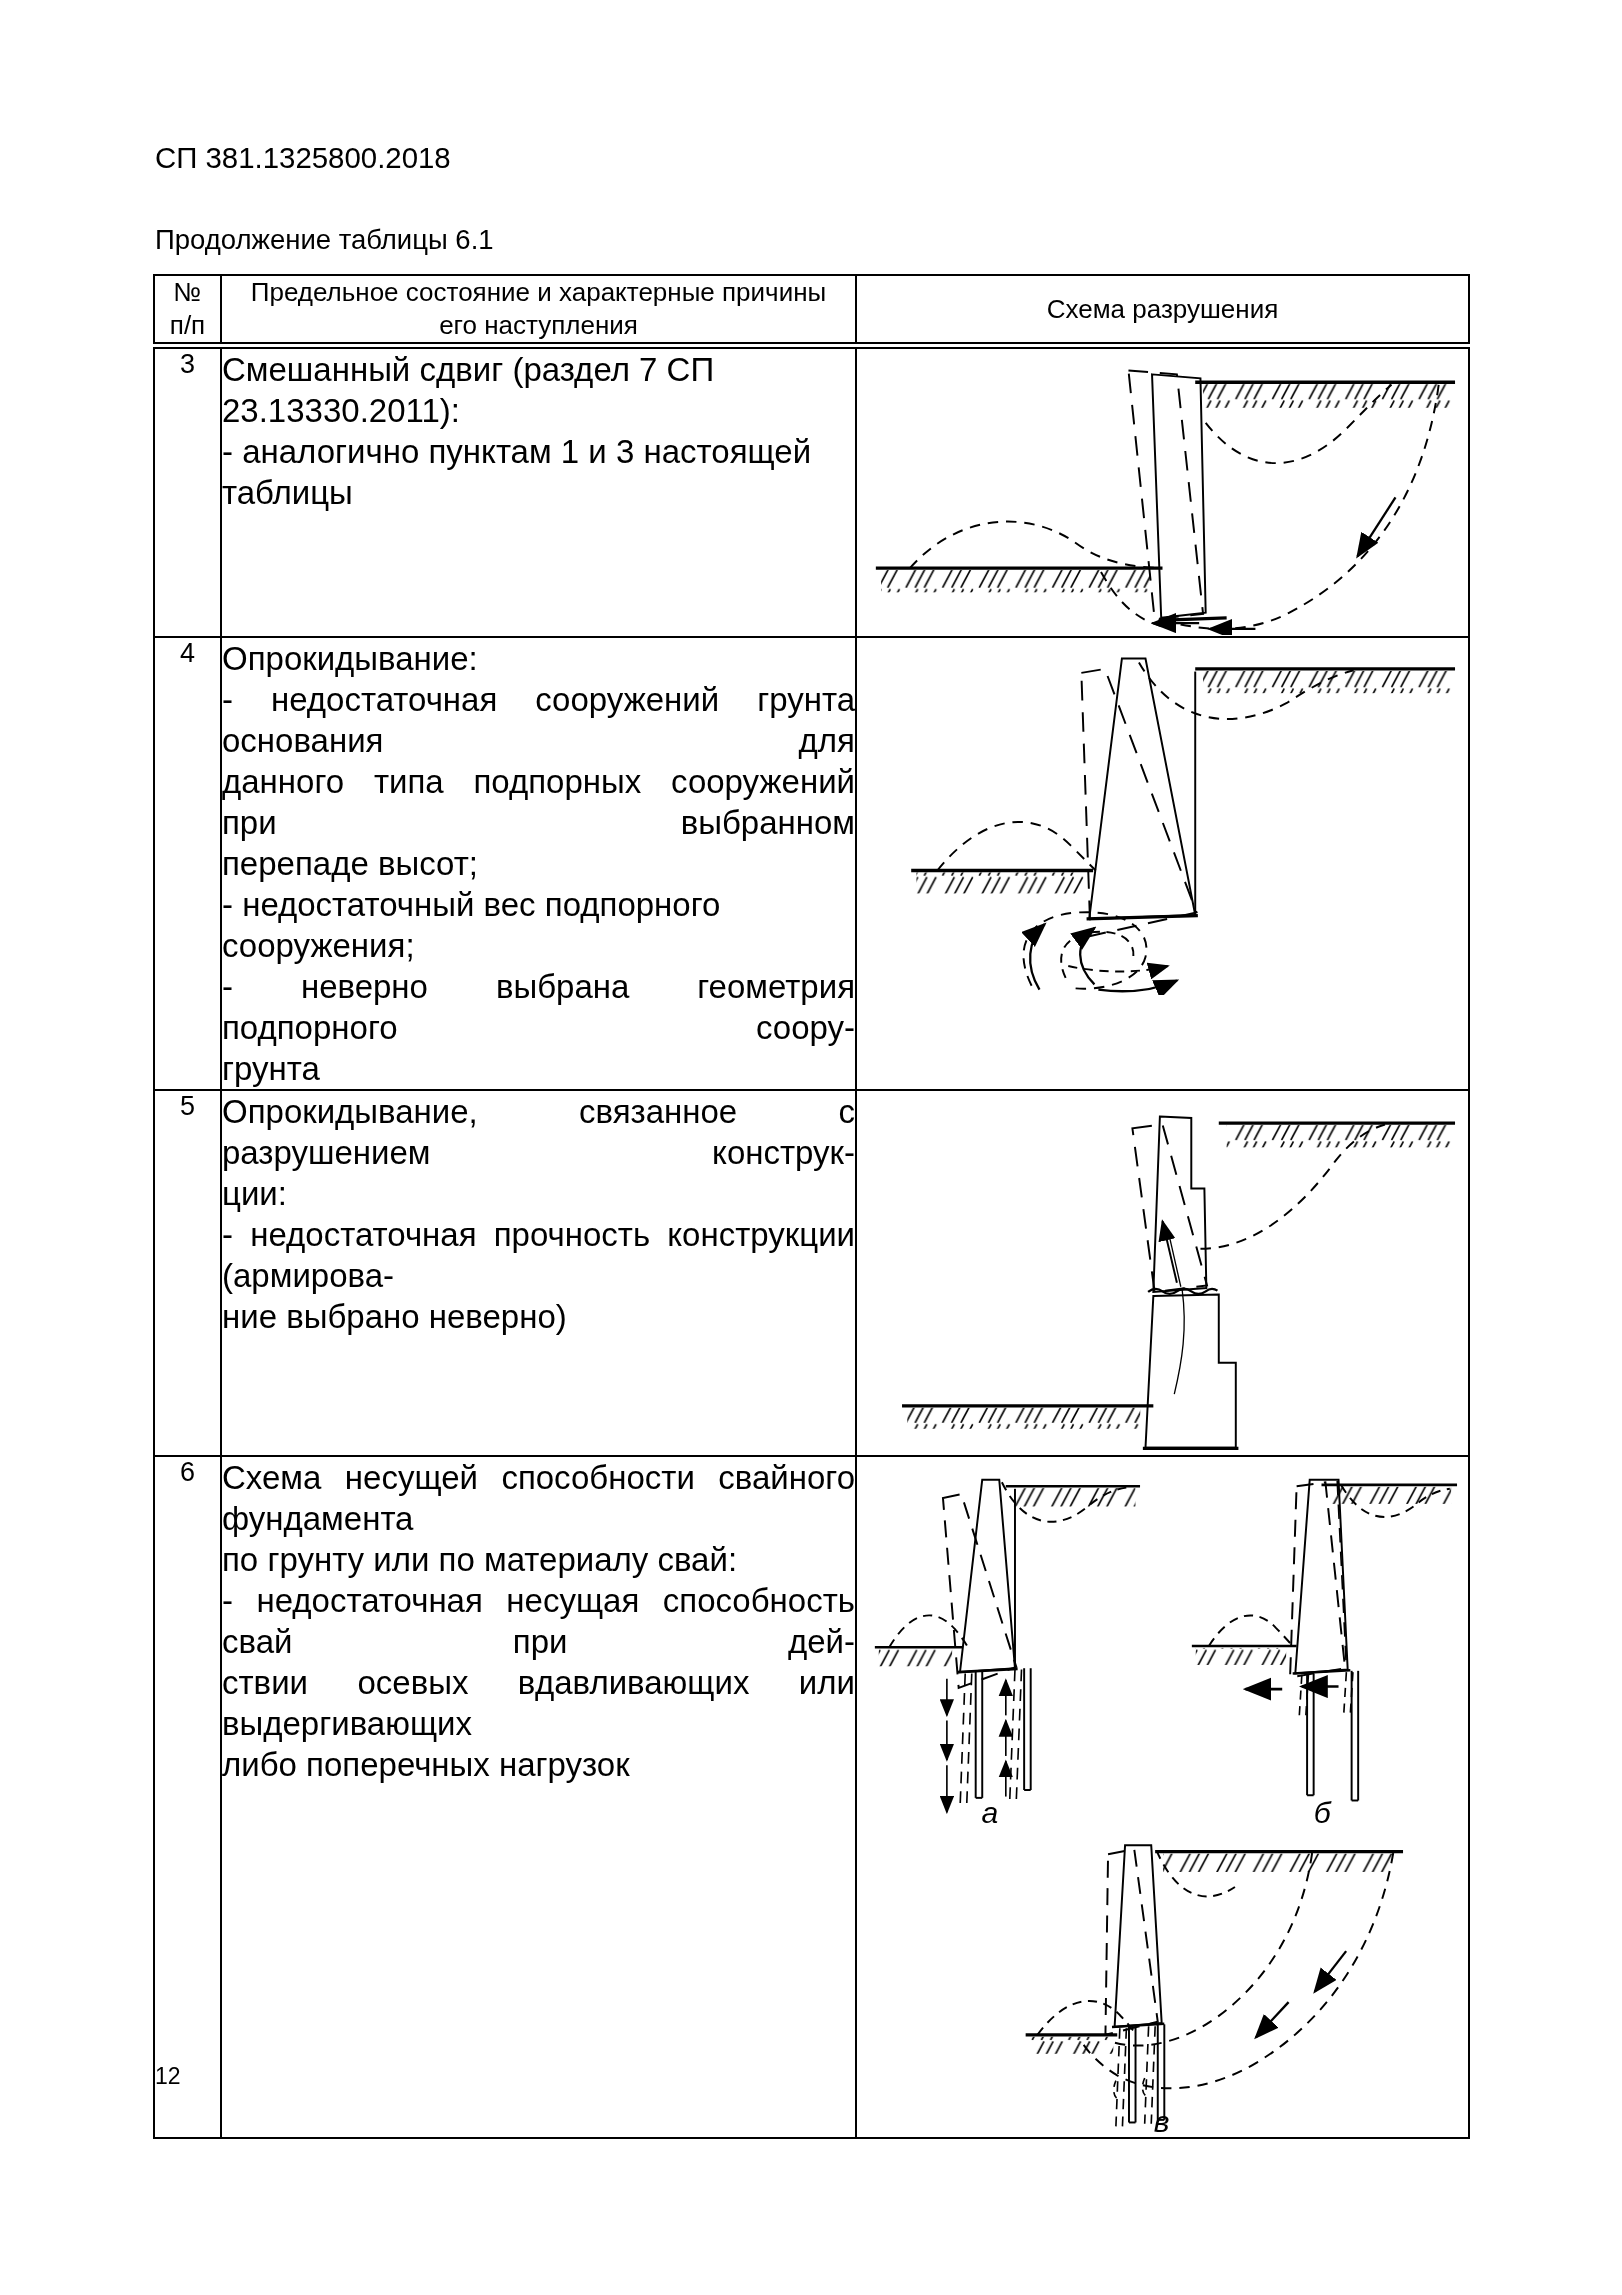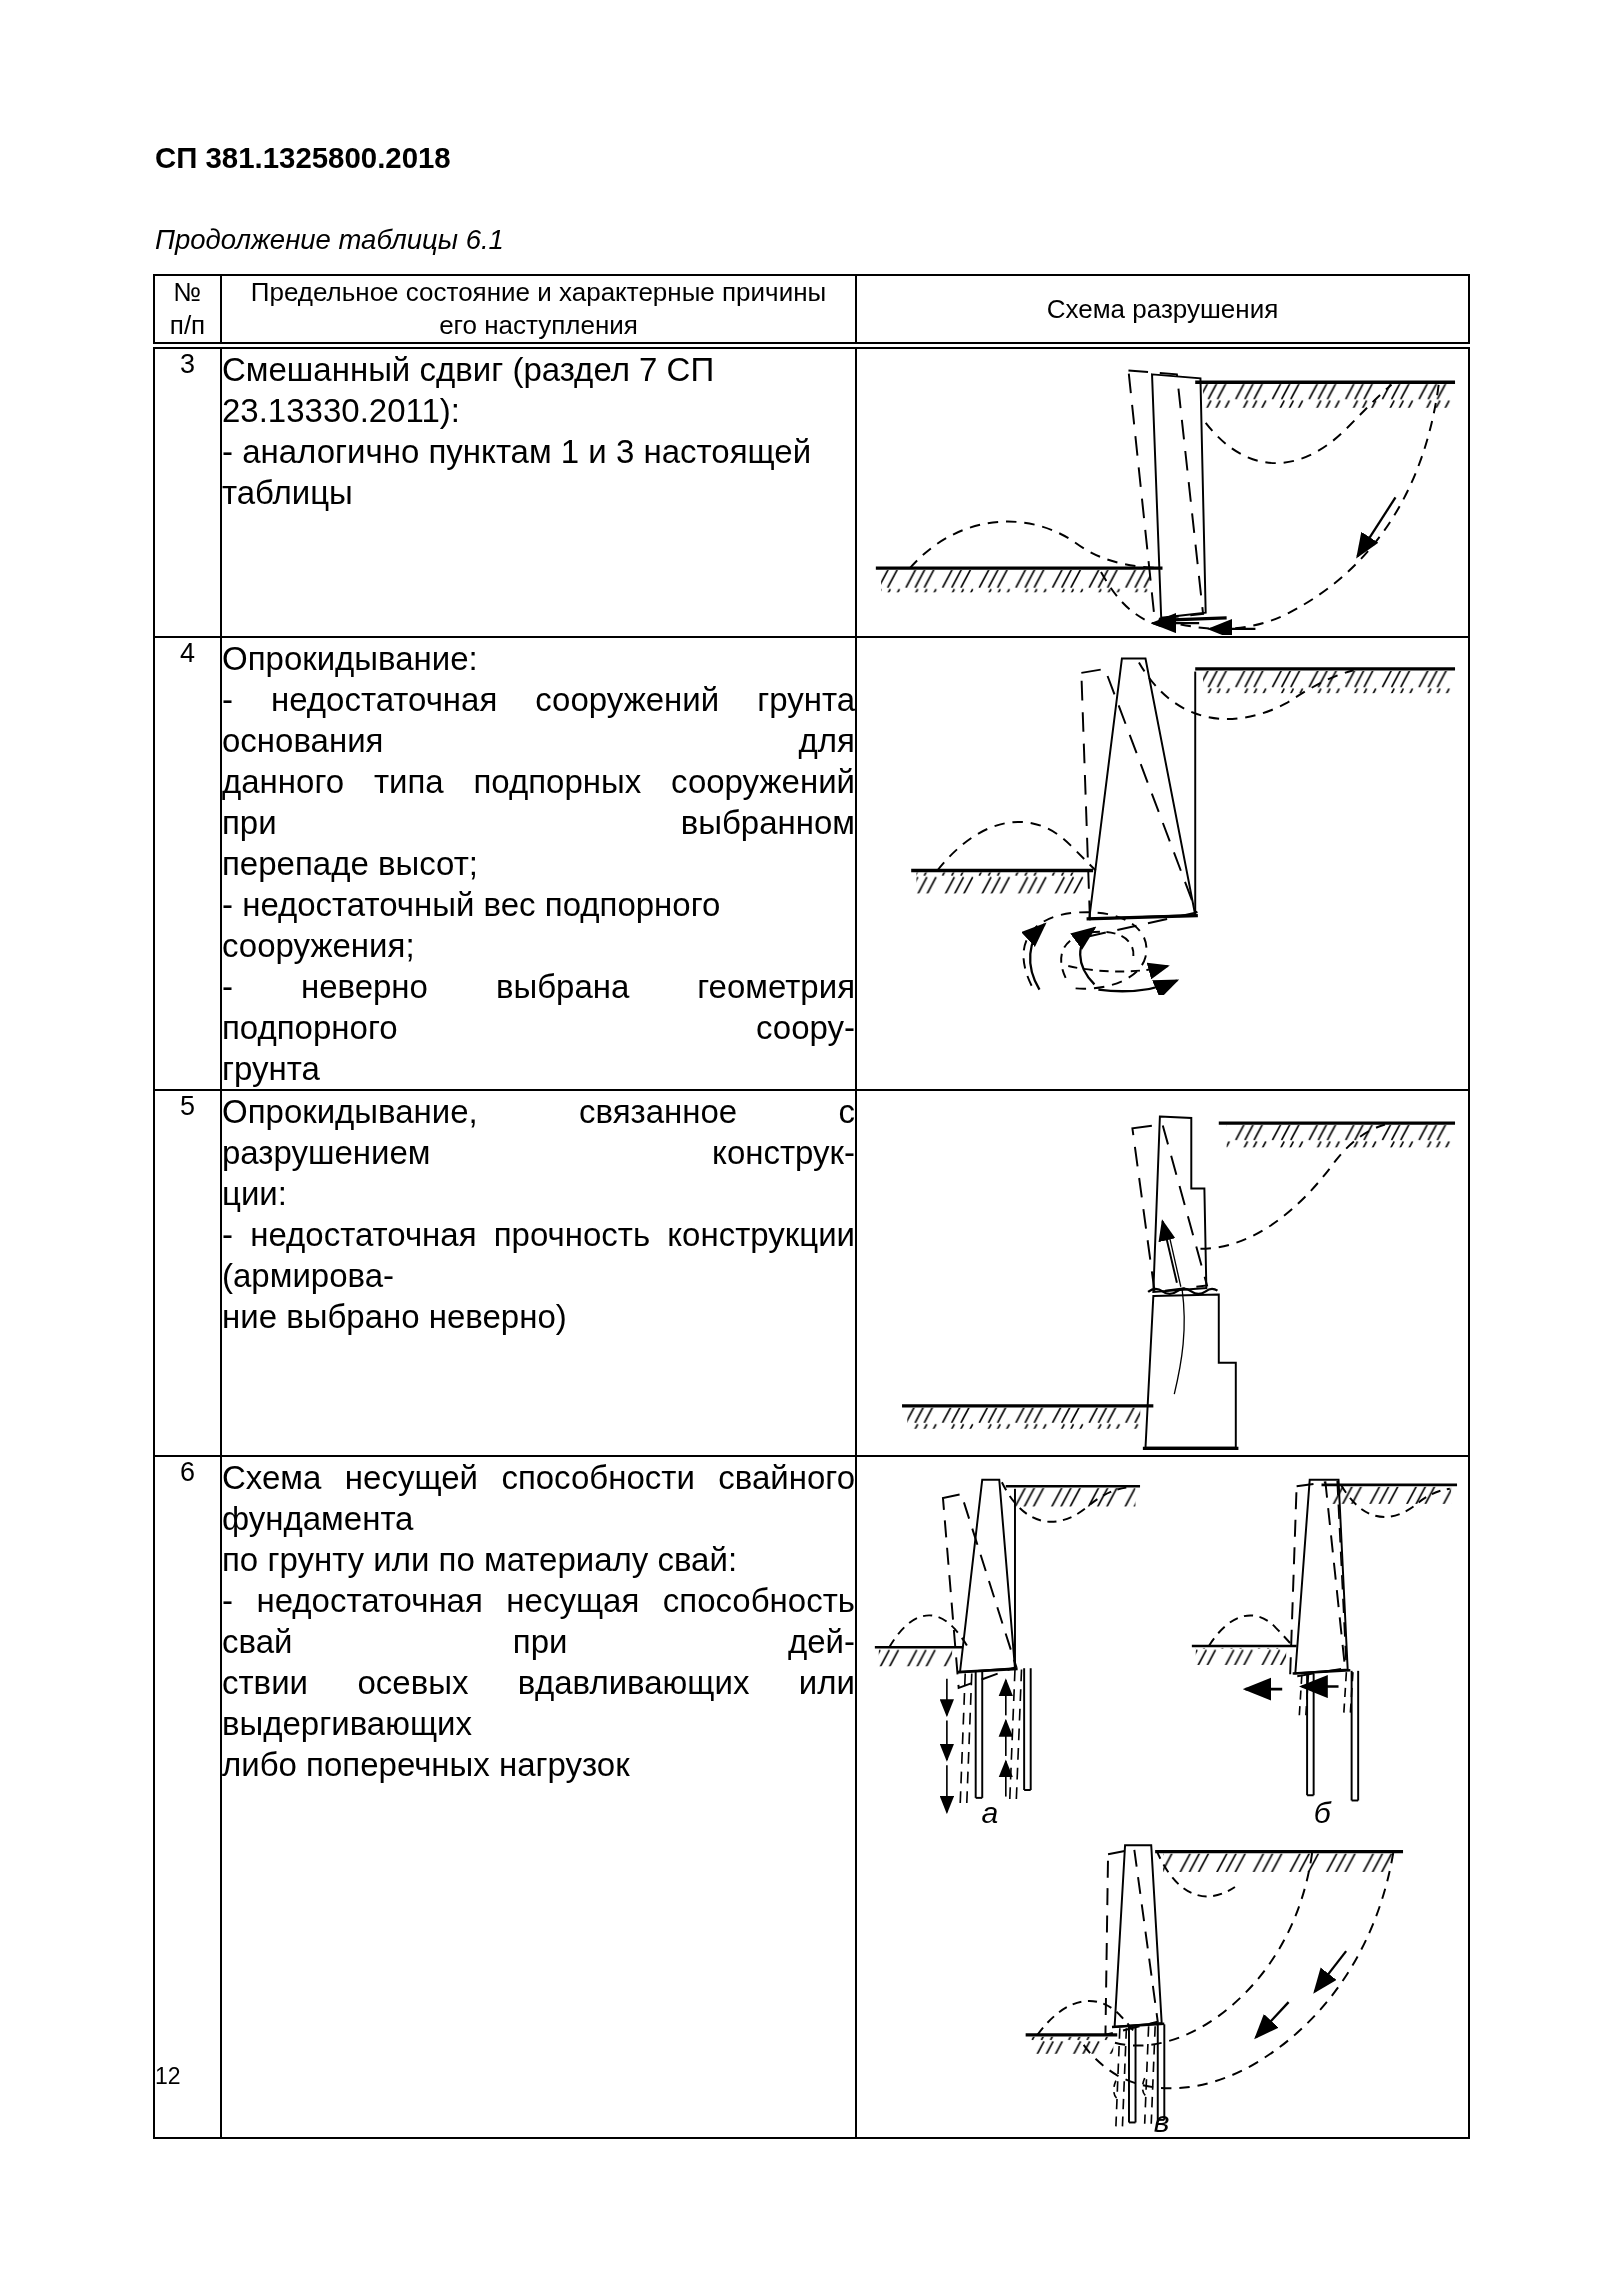--- a/index.html
+++ b/index.html
@@ -1,19 +1,19 @@
 <!DOCTYPE html>
 <html style="font-size:10.5px"><head>
 <meta charset="utf-8">
 <style>
   html,body{margin:0;padding:0;background:#fff}
   .page{position:relative;width:1623px;height:2295px;background:#ffffff;
         font-family:"Liberation Sans","DejaVu Sans",sans-serif;color:#000;overflow:hidden}
-  .doc-code{position:absolute;left:155px;top:141px;font-size:29.4px;font-weight:bold;letter-spacing:0px}
-  .table-caption{position:absolute;left:155px;top:224px;font-size:27.5px;font-style:italic}
+  .doc-code{position:absolute;left:155px;top:141px;font-size:29.4px;font-weight:normal;letter-spacing:0px}
+  .table-caption{position:absolute;left:155px;top:224px;font-size:27.5px;}
   table.main{position:absolute;left:153px;top:274px;width:1315px;border-collapse:collapse;table-layout:fixed}
   table.main th,table.main td{border:2px solid #000;vertical-align:top;padding:0;background:#fff}
   table.main thead th{height:63px;vertical-align:middle;text-align:center;font-weight:normal;
         font-size:26px;line-height:33px;border-bottom:7.2px double #000}
   col.c-num{width:67px}
   col.c-state{width:635px}
   col.c-scheme{width:613px}
   td.cnum{text-align:center;font-size:27px;padding-top:11.8px}
   td.ctext{font-size:33px;line-height:41px;padding:9.2px 22px 0 19.6px}
   .ln{min-height:41px}

